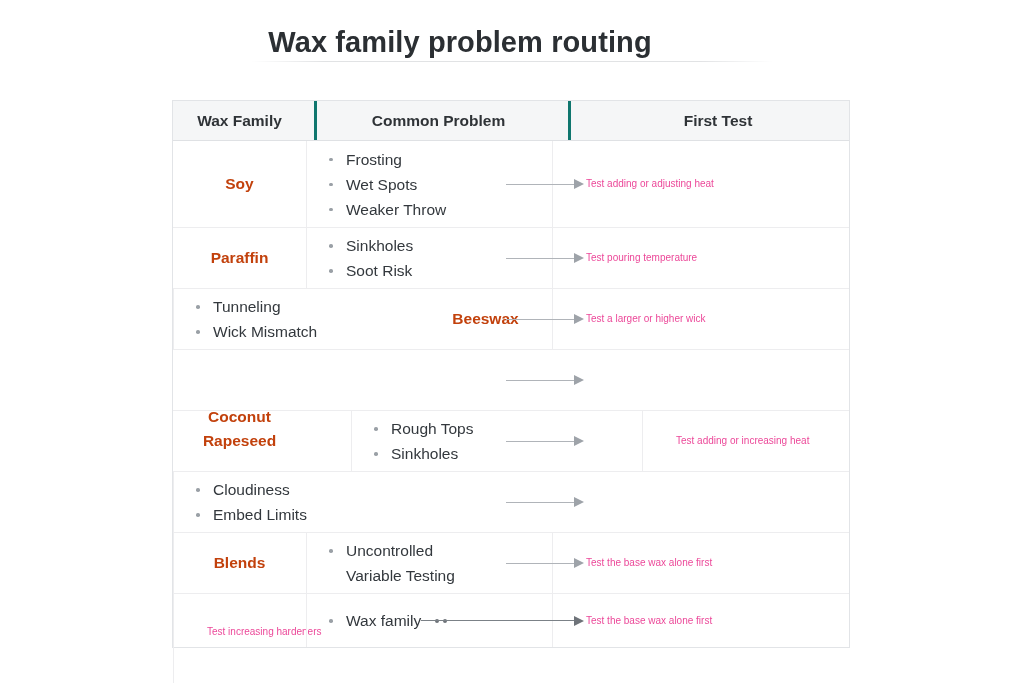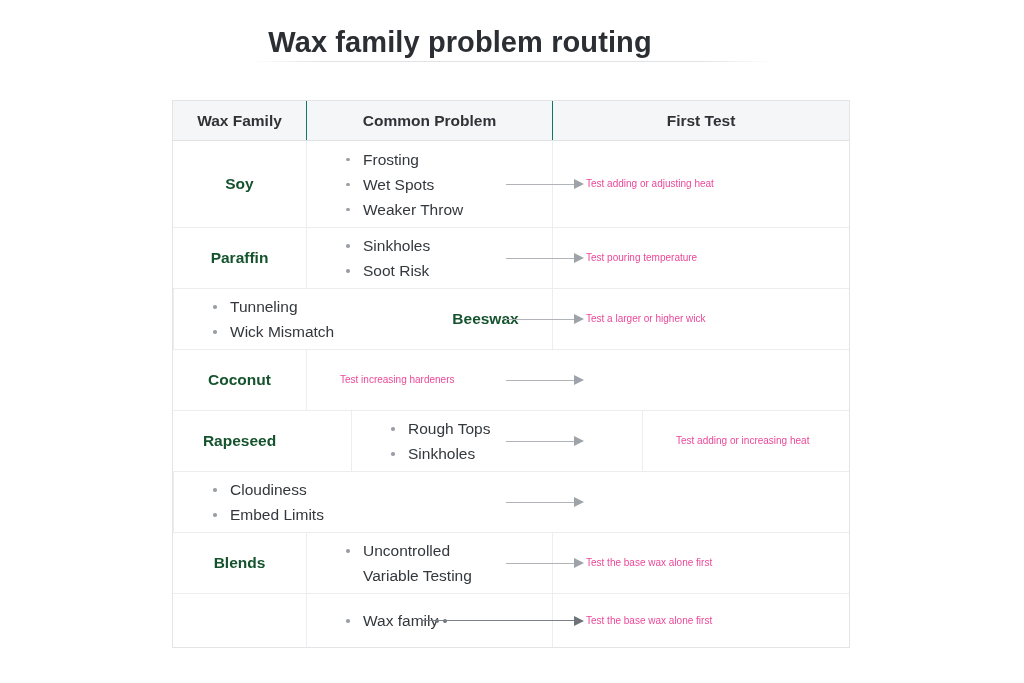--- a/index.html
+++ b/index.html
@@ -74,21 +74,21 @@
     justify-content: center;
     font-size: 15.5px;
     font-weight: 700;
     color: #2f3337;
     box-sizing: border-box;
   }
   .col1 { width: 133px; flex: 0 0 133px; }
   .col2 { width: 246px; flex: 0 0 246px; }
   .col3 { width: 297px; flex: 0 0 297px; }
 
-  .th.col2, .th.col3 { border-left: 1px solid #0f766e; }
+  .th.col2, .th.col3 { border-left: 3px solid #0f766e; margin-left: 8px; }
 
   .row {
     display: flex;
     position: relative;
     border-top: 1px solid #ededef;
     box-sizing: border-box;
   }
   .row:first-of-type { border-top: none; }
 
   .cell {
@@ -97,27 +97,27 @@
     align-items: center;
     position: relative;
   }
   .cell.col2, .cell.col3 { border-left: 1px solid #ededef; }
 
   .family-name {
     width: 100%;
     text-align: center;
     font-size: 15.5px;
     font-weight: 700;
-    color: #14532d;
+    color: #c2410c;
   }
 
   
   .problems {
     list-style: none;
-    margin: 17px;
+    margin: 0;
     padding: 0 0 0 22px;
     width: 100%;
   }
   .problem {
     position: relative;
     font-size: 15.5px;
     color: #33383d;
     line-height: 25px;
     padding-left: 17px;
   }
@@ -249,21 +249,21 @@
             <div class="family-name">Beeswax</div>
           </div>
           <div class="cell col3">
             <div class="test-text">Test a larger or higher wick</div>
           </div>
           <div class="connector" style="left: 333px; width: 78px;">
             <span class="shaft" style="width: 69px;"></span>
             <span class="head" style="left: 68px;"></span>
           </div>
         </div>
-        <div class="row" style="height: 61px;">
+        <div class="row" style="height: 61px; flex-direction: column;">
           <div class="cell col1">
             <div class="family-name">Coconut</div>
           </div>
           <div class="cell col3">
             <div class="test-text">Test increasing hardeners</div>
           </div>
           <div class="connector" style="left: 333px; width: 78px;">
             <span class="shaft" style="width: 69px;"></span>
             <span class="head" style="left: 68px;"></span>
           </div>

